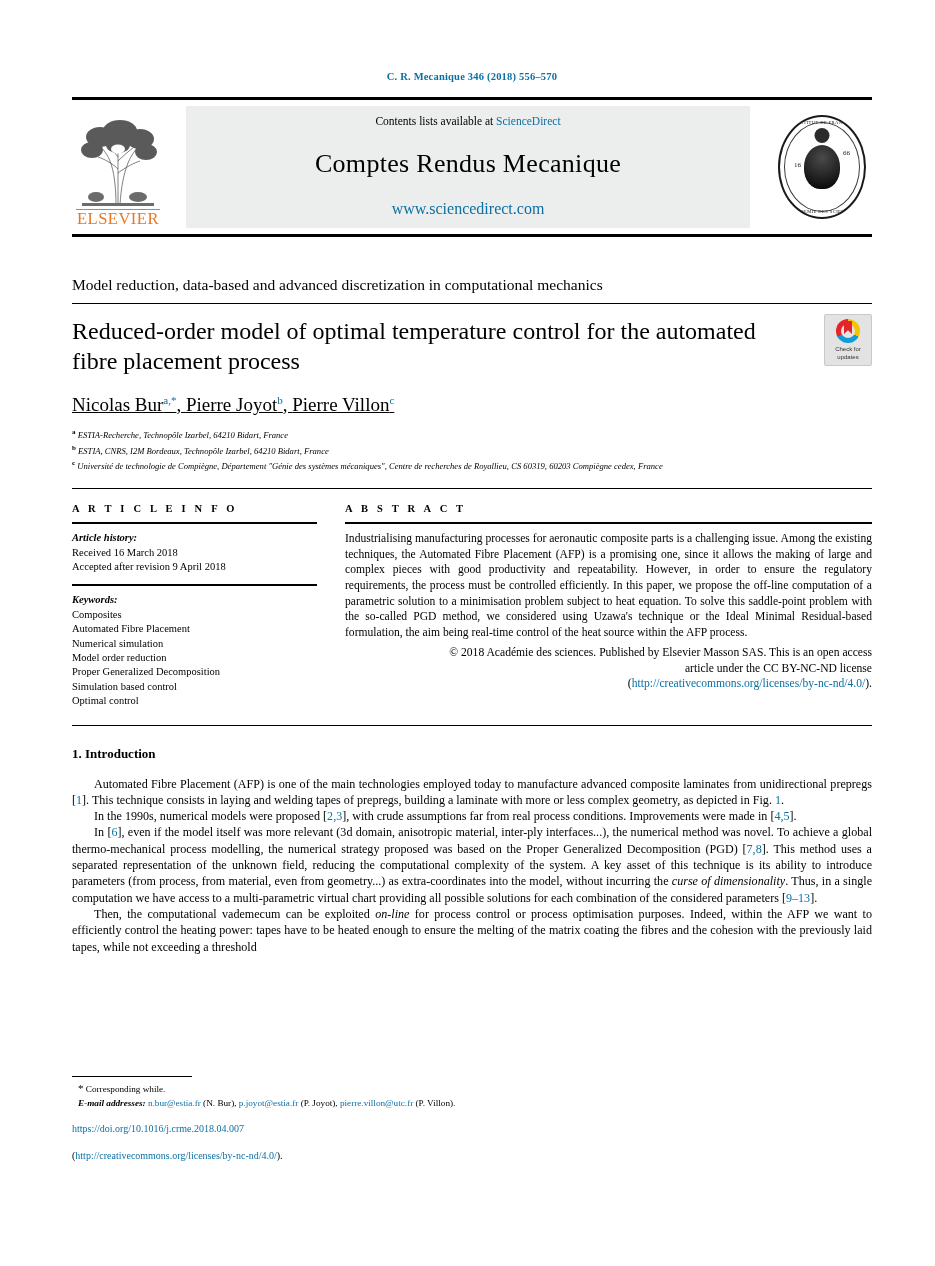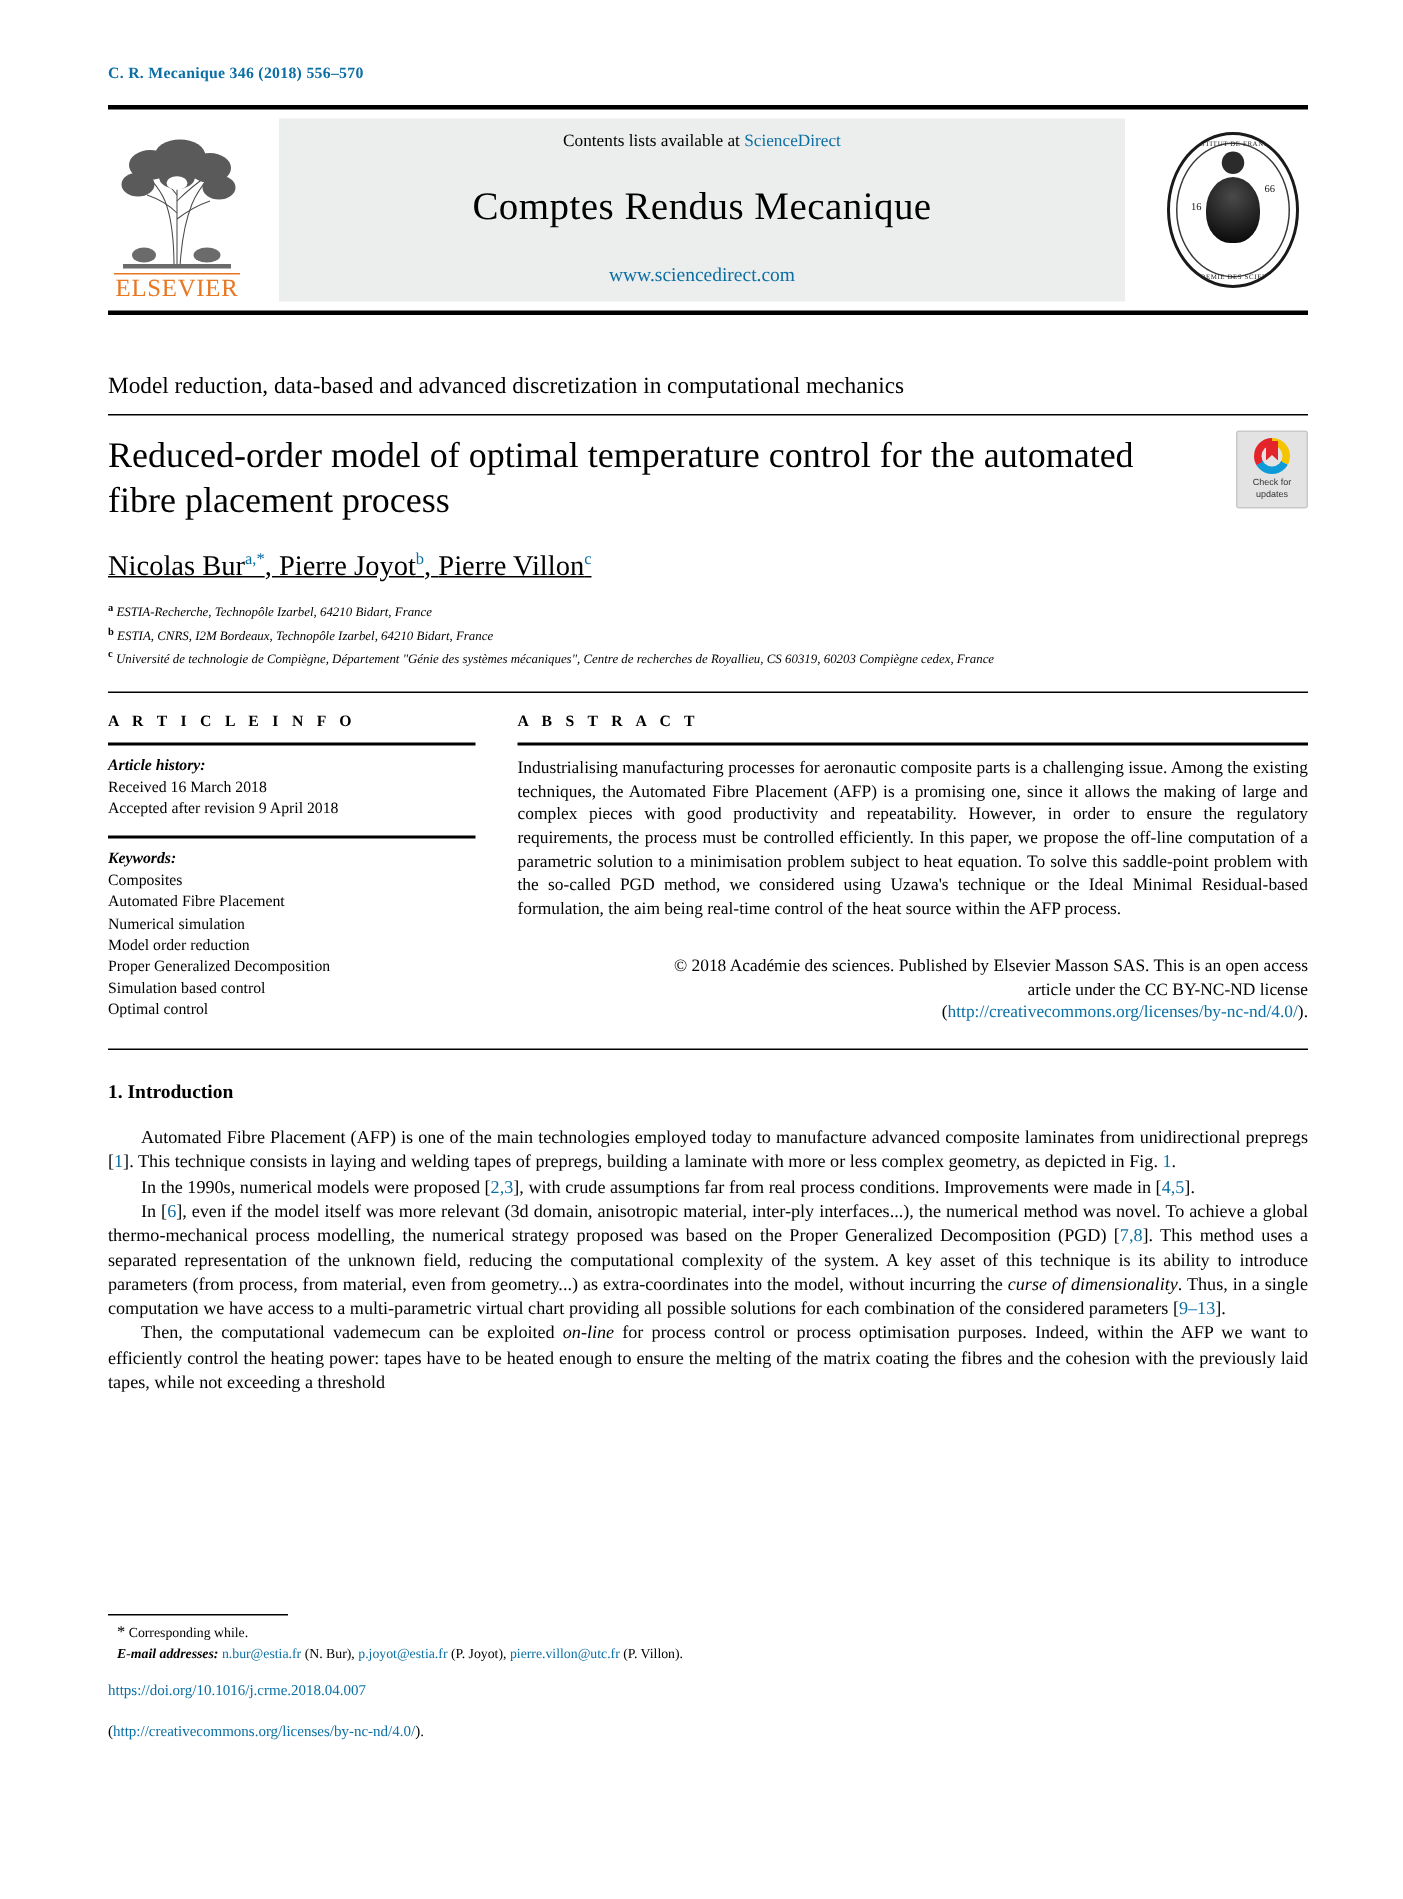--- a/index.html
+++ b/index.html
@@ -26,25 +26,25 @@
     width: 800px;
   }
   a, .link {
     color: #0b6fa4;
     text-decoration: none;
   }
   .cite { color: #0b6fa4; }
 
   
   .running-head {
-    text-align: left;
+    text-align: center;
     font-size: 10.5px;
     color: #0b6fa4;
     font-weight: bold;
-    padding-top: 44px;
+    padding-top: 71px;
     letter-spacing: .2px;
   }
 
   
   .masthead {
     margin-top: 15px;
     border-top: 3px solid #000;
     padding-top: 6px;
     display: flex;
     align-items: stretch;
@@ -78,21 +78,21 @@
     align-items: center;
     justify-content: space-between;
     padding: 9px 0 10px 0;
     box-sizing: border-box;
   }
   .contents-line { font-size: 11.5px; }
   .journal-title {
     font-size: 26px;
     letter-spacing: .3px;
   }
-  .sd-url { font-size: 13px; }
+  .sd-url { font-size: 16px; }
   .seal {
     width: 100px;
     flex: 0 0 100px;
     display: flex;
     align-items: center;
     justify-content: center;
   }
   .seal-oval {
     width: 84px; height: 100px;
     border-radius: 50%;
@@ -239,21 +239,21 @@
   }
   .info-body { font-size: 10.5px; line-height: 14.4px; }
   .info-body .ital { font-style: italic; font-weight: bold; }
   .info-rule { border-top: 2px solid #000; margin: 10px 0 7px 0; }
   .abstract-text {
     font-size: 11.6px;
     line-height: 15.6px;
     text-align: justify;
   }
   .abs-copy {
-    margin-top: 23px;
+    margin-top: 5px;
     text-align: right;
     font-size: 11.6px;
     line-height: 15.6px;
   }
   .abs-copy .first { display:block; text-align: justify; text-align-last: right;}
 
   .rule-after-abs { border-top: 1px solid #000; margin-top: 16px; }
 
   
   .intro-head {

